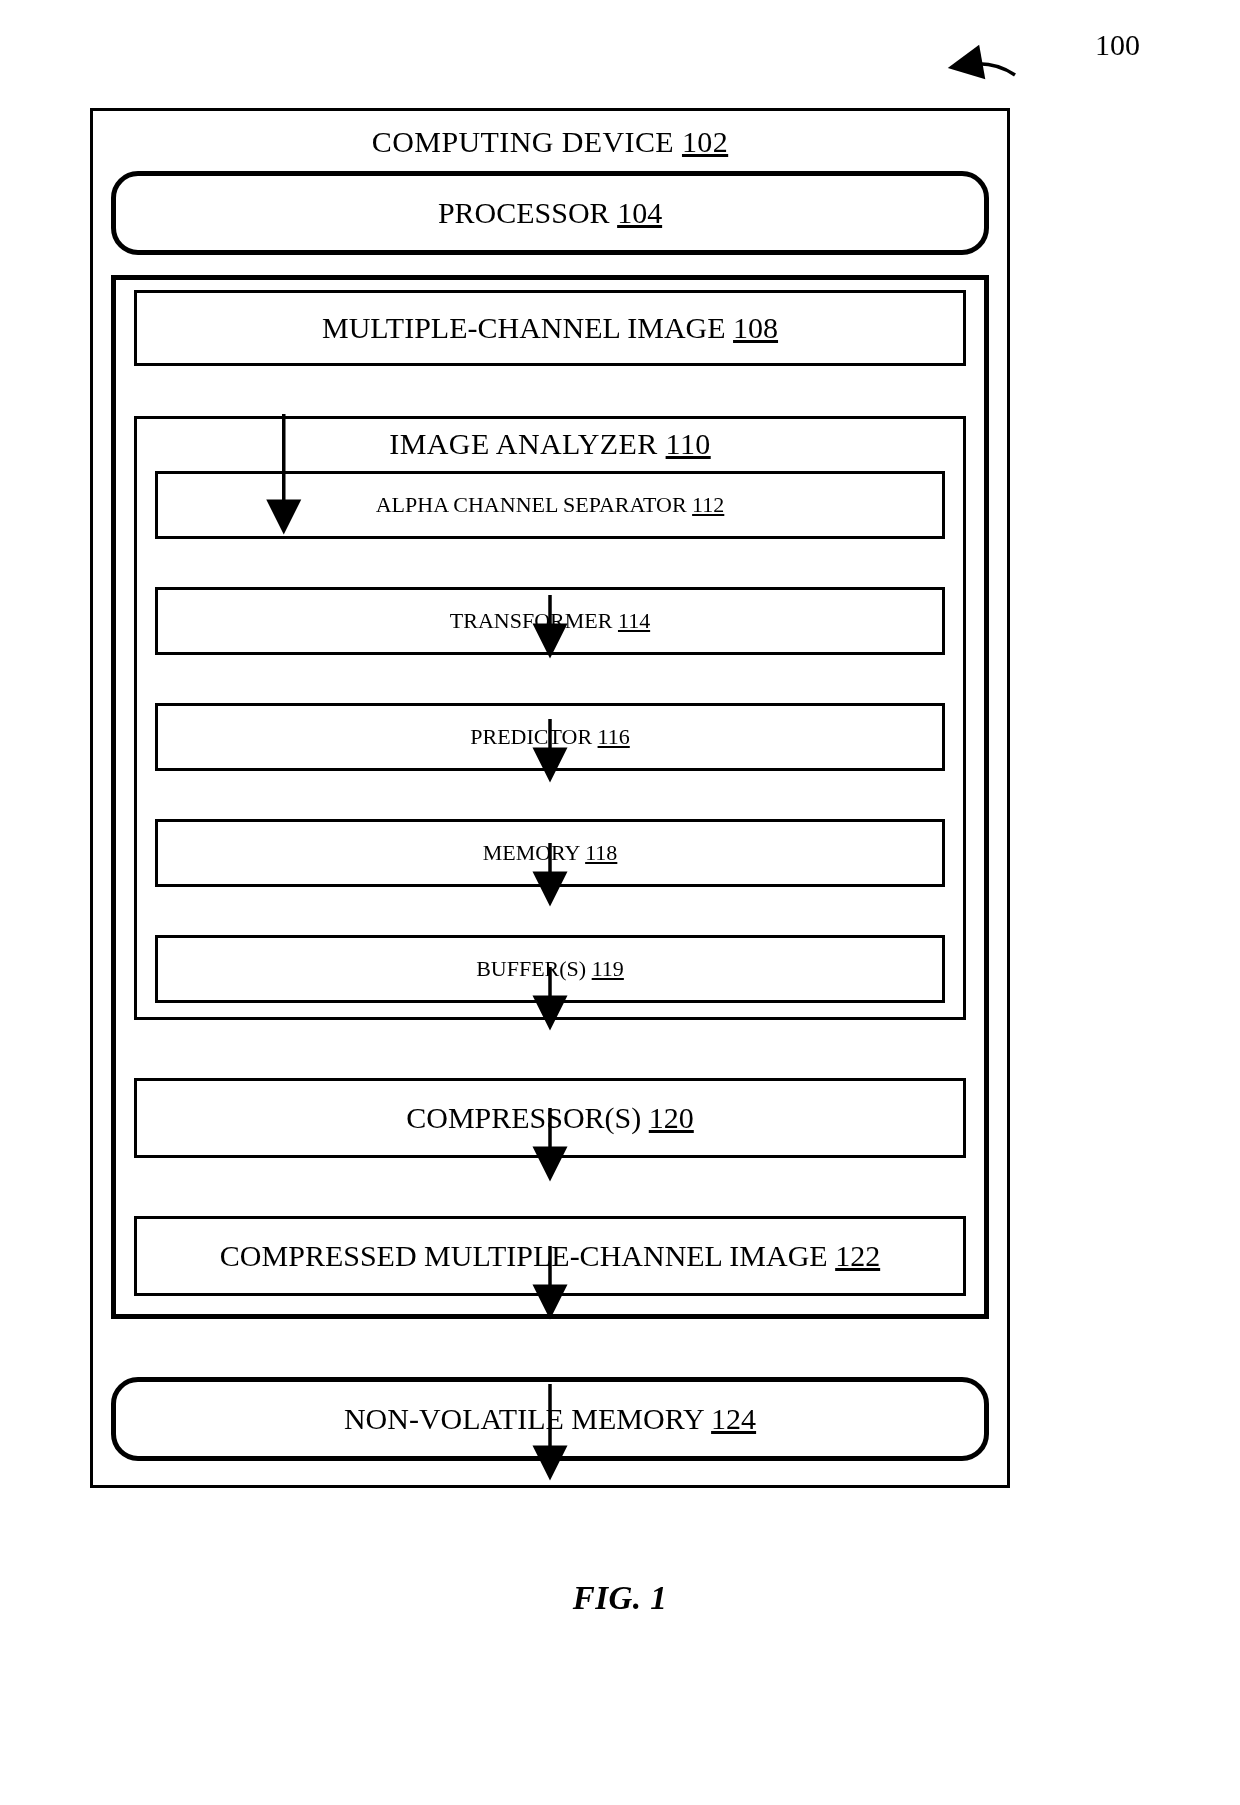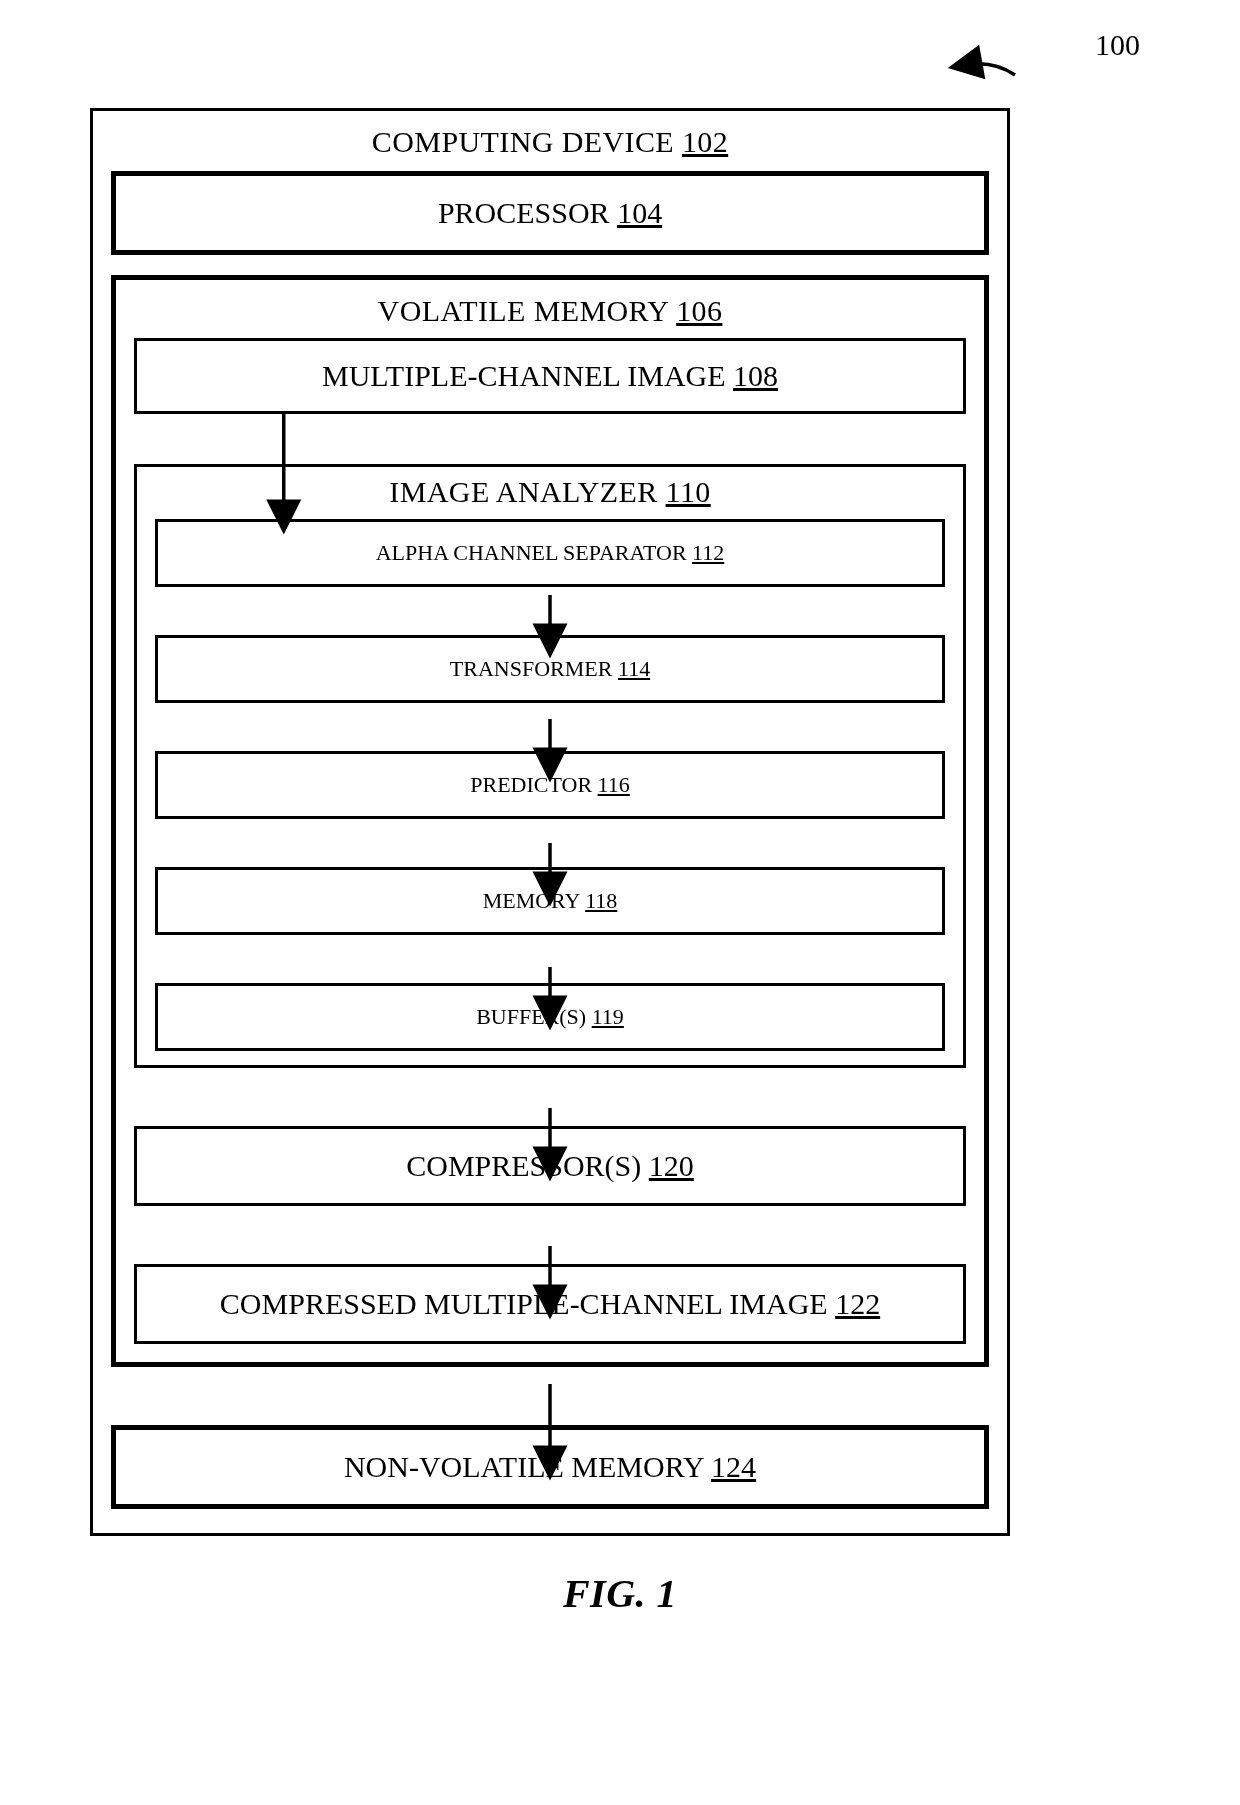--- a/index.html
+++ b/index.html
@@ -30,21 +30,21 @@
     top: 0;
     font-size: 30px;
   }
 
   
   .figcap {
     position: absolute;
     width: 100%;
     bottom: 70px;
     text-align: center;
-    font-size: 40px;
+    font-size: 33px;
     font-style: italic;
     font-weight: bold;
     letter-spacing: 0.5px;
   }
 
   
   .device {
     position: absolute;
     left: 90px;
     top: 108px;
@@ -64,21 +64,21 @@
   
   .box {
     border: 3px solid #000;
     box-sizing: border-box;
     text-align: center;
     font-size: 30px;
     padding: 20px 10px;
     margin: 0;
     background: #fff;
   }
-  .thick { border-width: 5px; }
+  .thick { border-width: 5px; border-radius: 27px; }
 
   
   .vmem {
     border: 5px solid #000;
     box-sizing: border-box;
     padding: 10px 18px 18px 18px;
     margin-top: 20px;
     position: relative;
   }
   .vmem > .title-line { padding-bottom: 10px; }
@@ -134,24 +134,20 @@
       <span>COMPUTING DEVICE</span>
       <span> </span><span class="ref">102</span>
     </div>
 
     <div class="box thick">
       <span>PROCESSOR</span>
       <span> </span><span class="ref">104</span>
     </div>
 
     <div class="vmem">
-      <div class="title-line">
-        <span>VOLATILE MEMORY</span>
-        <span> </span><span class="ref">106</span>
-      </div>
 
       <div class="mci-box" id="box-mci">
         <span>MULTIPLE-CHANNEL IMAGE</span>
         <span> </span><span class="ref">108</span>
       </div>
 
       <div class="analyzer" id="box-analyzer">
         <div class="title-line">
           <span>IMAGE ANALYZER</span>
           <span> </span><span class="ref">110</span>

